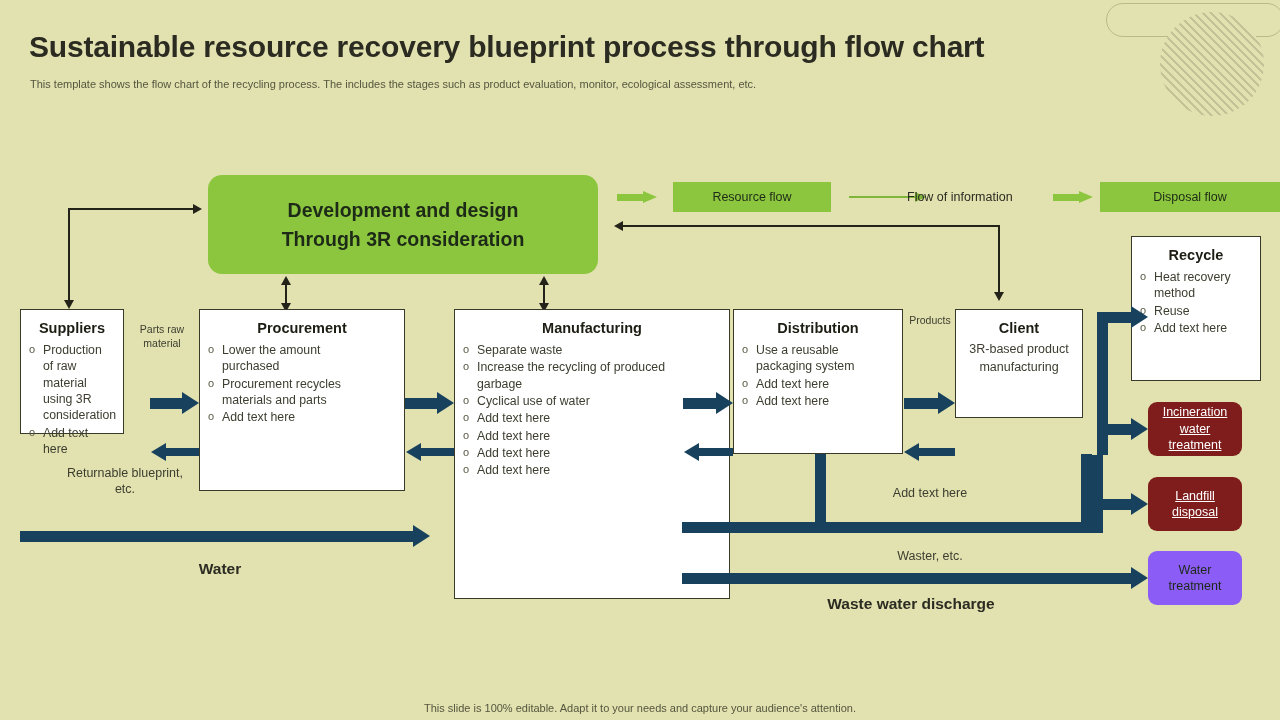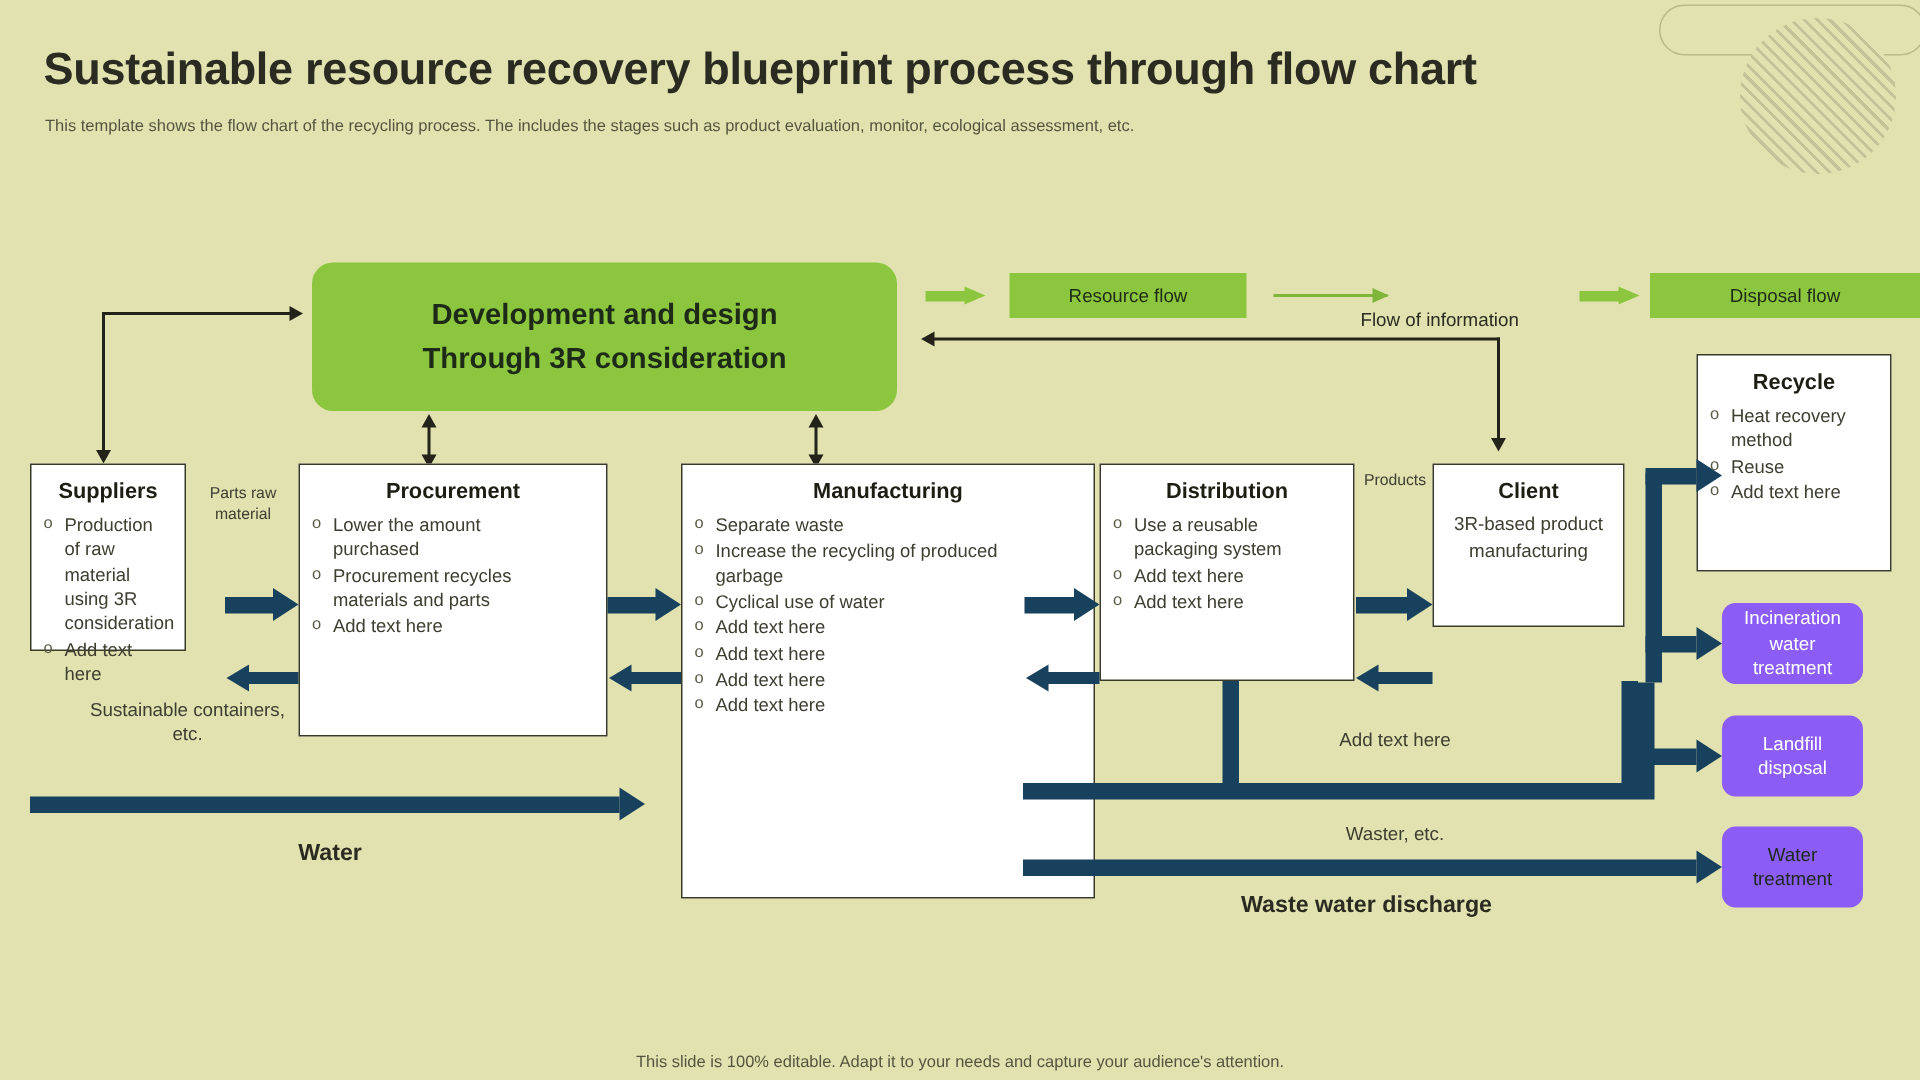--- a/index.html
+++ b/index.html
@@ -44,21 +44,21 @@
   .lg-arrow-fat:before{content:"";position:absolute;left:0;top:2px;width:28px;height:7px;background:#8cc63e;}
   .lg-arrow-fat:after{content:"";position:absolute;left:26px;top:-1px;width:0;height:0;
     border-top:6px solid transparent;border-bottom:6px solid transparent;border-left:14px solid #8cc63e;}
   .lg-box{
     position:absolute;top:0;height:30px;background:#8cc63e;color:#1d2a17;
     font-size:12.5px;display:flex;align-items:center;justify-content:center;
   }
   .lg-thin{position:absolute;top:14px;width:76px;height:2px;background:#7fb539;}
   .lg-thin:after{content:"";position:absolute;right:-1px;top:-4px;width:0;height:0;
     border-top:5px solid transparent;border-bottom:5px solid transparent;border-left:11px solid #7fb539;}
-  .lg-label{position:absolute;top:16px;height:30px;display:flex;align-items:center;
+  .lg-label{position:absolute;top:0;height:30px;display:flex;align-items:center;
     font-size:12.5px;color:#2b2b22;}
 
   
   .dev-box{
     position:absolute;left:208px;top:175px;width:390px;height:99px;
     background:#8cc63e;border-radius:14px;
     display:flex;flex-direction:column;align-items:center;justify-content:center;
     color:#1d2a17;font-weight:bold;font-size:19.5px;line-height:1.45;text-align:center;
   }
 
@@ -68,21 +68,21 @@
   .pbox .sub{margin:0;padding:0 8px;text-align:center;font-size:12.5px;color:#3d3d30;line-height:1.45;}
   .pbox ul{margin:2px 0 0;padding:0 23px 0 22px;list-style:none;}
   .pbox li{position:relative;font-size:12.3px;color:#3d3d30;line-height:1.33;padding:0 0 1px 0;}
   .pbox li:before{content:"o";position:absolute;left:-14px;top:0;font-size:11px;color:#5a5a46;}
 
   
   .chip{
     position:absolute;border-radius:9px;display:flex;align-items:center;justify-content:center;
     text-align:center;font-size:12.5px;line-height:1.32;box-sizing:border-box;padding:4px;
   }
-  .chip.dark{background:#8b5cf6;color:#ffffff;}
+  .chip.dark{background:#7f1d1d;color:#ffffff;text-decoration:underline;}
   .chip.green{background:#8b5cf6;color:#1d2a17;}
 
   
   .pipe{position:absolute;background:#17415c;}
   .fat-r{position:absolute;height:22px;}
   .fat-r .shaft{position:absolute;left:0;top:6px;height:11px;width:calc(100% - 16px);background:#17415c;}
   .fat-r .head{position:absolute;right:0;top:0;width:0;height:0;
     border-top:11px solid transparent;border-bottom:11px solid transparent;border-left:17px solid #17415c;}
   .fat-l{position:absolute;height:18px;}
   .fat-l .shaft{position:absolute;right:0;top:5px;height:8px;width:calc(100% - 14px);background:#17415c;}
@@ -282,20 +282,20 @@
     <div class="shaft" style="top:6px;height:11px;width:393px;"></div>
     <div class="head" style="border-top-width:11px;border-bottom-width:11px;border-left-width:17px;"></div>
   </div>
 
   <div class="thin-r" style="left:682px;top:567px;width:466px;height:22px;">
     <div class="shaft" style="top:6px;height:11px;width:449px;"></div>
     <div class="head" style="border-top-width:11px;border-bottom-width:11px;border-left-width:17px;"></div>
   </div>
 
   <div class="flabel small" style="left:131px;top:323px;width:62px;">Parts raw material</div>
-  <div class="flabel" style="left:58px;top:465px;width:134px;">Sustainable containers, etc.</div>
+  <div class="flabel" style="left:58px;top:465px;width:134px;">Returnable blueprint, etc.</div>
   <div class="flabel small" style="left:903px;top:314px;width:54px;">Products</div>
   <div class="flabel" style="left:855px;top:485px;width:150px;">Add text here</div>
   <div class="flabel" style="left:855px;top:548px;width:150px;">Waster, etc.</div>
   <div class="flabel bold" style="left:150px;top:559px;width:140px;">Water</div>
   <div class="flabel bold" style="left:780px;top:594px;width:262px;">Waste water discharge</div>
 
 </div>
 
 </body></html>

